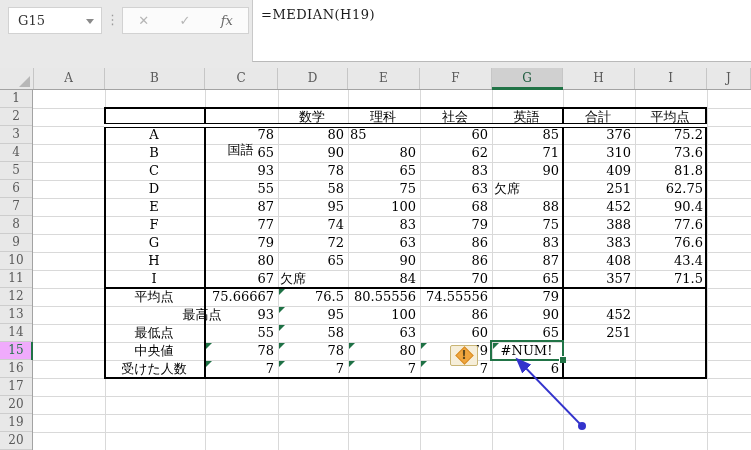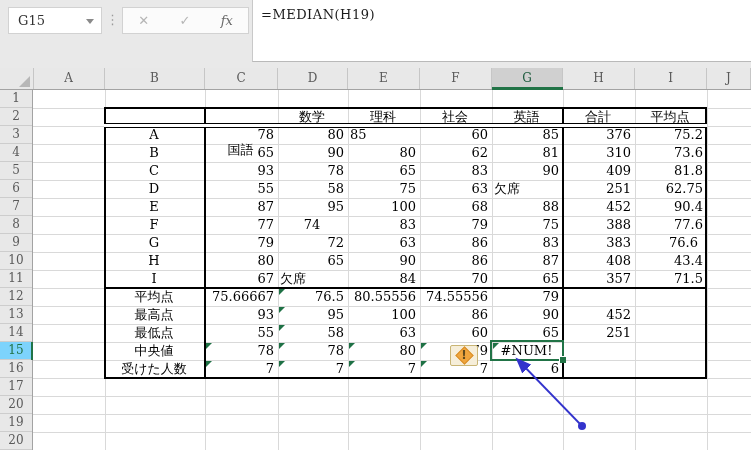--- a/index.html
+++ b/index.html
@@ -28,21 +28,21 @@
   .corner-tri{position:absolute;right:3px;bottom:3px;width:0;height:0;
               border-bottom:11px solid #b7b7b7;border-left:11px solid transparent;}
   .colstrip{left:0;top:68px;width:751px;height:22px;background:#e8e8e8;}
   .colhdr{position:absolute;top:68px;height:21px;background:#e8e8e8;border-right:1px solid #c6c6c6;
           font-size:12px;line-height:21px;text-align:center;color:#5a5a5a;}
   .colhdr.sel{background:#d0d0d0;color:#1f5c3f;}
   .strip-bottom{left:0;top:89px;width:751px;height:1px;background:#a3a3a3;}
   .col-underline{left:492px;top:87px;width:71px;height:3px;background:var(--green);}
   .rowhdr{position:absolute;left:0;width:32px;background:#e8e8e8;border-bottom:1px solid #cdcdcd;
           font-size:12px;text-align:center;color:#5a5a5a;}
-  .rowhdr.sel{background:#7dd3fc;color:var(--green);}
+  .rowhdr.sel{background:#f0abfc;color:var(--green);}
   .rowstrip-right{left:32px;top:90px;width:1px;height:360px;background:#a3a3a3;}
   .row-greenedge{left:31px;top:342px;width:2px;height:18px;background:var(--green);}
   
   .gridbg{left:33px;top:90px;width:718px;height:360px;background:#fff;}
   .gl{position:absolute;background:#d9d9d9;}
   .bord{position:absolute;background:#000;}
   .dbl{position:absolute;border-top:1px solid #000;border-bottom:1px solid #000;background:#fff;box-sizing:border-box;}
   .cell{position:absolute;font-size:13px;line-height:16px;white-space:nowrap;overflow:hidden;}
   .tri{position:absolute;width:0;height:0;border-top:6px solid #1e7145;border-right:6px solid transparent;}
   .selbox{left:490px;top:340px;width:70px;height:17px;border:2px solid var(--green);background:transparent;}
@@ -174,21 +174,21 @@
       <div class="cell" style="left: 350px; top: 127px; width: 66px; text-align: left;">85</div>
       <div class="cell" style="left: 422px; top: 127px; width: 66px; text-align: right;">60</div>
       <div class="cell" style="left: 494px; top: 127px; width: 65px; text-align: right;">85</div>
       <div class="cell" style="left: 565px; top: 127px; width: 66px; text-align: right;">376</div>
       <div class="cell" style="left: 637px; top: 127px; width: 66px; text-align: right;">75.2</div>
       <div class="cell" style="left: 107px; top: 145px; width: 94px; text-align: center;">B</div>
       <div class="cell" style="left: 207px; top: 145px; width: 67px; text-align: right;">65</div>
       <div class="cell" style="left: 280px; top: 145px; width: 64px; text-align: right;">90</div>
       <div class="cell" style="left: 350px; top: 145px; width: 66px; text-align: right;">80</div>
       <div class="cell" style="left: 422px; top: 145px; width: 66px; text-align: right;">62</div>
-      <div class="cell" style="left: 494px; top: 145px; width: 65px; text-align: right;">81</div>
+      <div class="cell" style="left: 494px; top: 145px; width: 65px; text-align: right;">71</div>
       <div class="cell" style="left: 565px; top: 145px; width: 66px; text-align: right;">310</div>
       <div class="cell" style="left: 637px; top: 145px; width: 66px; text-align: right;">73.6</div>
       <div class="cell" style="left: 107px; top: 163px; width: 94px; text-align: center;">C</div>
       <div class="cell" style="left: 207px; top: 163px; width: 67px; text-align: right;">93</div>
       <div class="cell" style="left: 280px; top: 163px; width: 64px; text-align: right;">78</div>
       <div class="cell" style="left: 350px; top: 163px; width: 66px; text-align: right;">65</div>
       <div class="cell" style="left: 422px; top: 163px; width: 66px; text-align: right;">83</div>
       <div class="cell" style="left: 494px; top: 163px; width: 65px; text-align: right;">90</div>
       <div class="cell" style="left: 565px; top: 163px; width: 66px; text-align: right;">409</div>
       <div class="cell" style="left: 637px; top: 163px; width: 66px; text-align: right;">81.8</div>
@@ -203,34 +203,34 @@
       <div class="cell" style="left: 107px; top: 199px; width: 94px; text-align: center;">E</div>
       <div class="cell" style="left: 207px; top: 199px; width: 67px; text-align: right;">87</div>
       <div class="cell" style="left: 280px; top: 199px; width: 64px; text-align: right;">95</div>
       <div class="cell" style="left: 350px; top: 199px; width: 66px; text-align: right;">100</div>
       <div class="cell" style="left: 422px; top: 199px; width: 66px; text-align: right;">68</div>
       <div class="cell" style="left: 494px; top: 199px; width: 65px; text-align: right;">88</div>
       <div class="cell" style="left: 565px; top: 199px; width: 66px; text-align: right;">452</div>
       <div class="cell" style="left: 637px; top: 199px; width: 66px; text-align: right;">90.4</div>
       <div class="cell" style="left: 107px; top: 217px; width: 94px; text-align: center;">F</div>
       <div class="cell" style="left: 207px; top: 217px; width: 67px; text-align: right;">77</div>
-      <div class="cell" style="left: 280px; top: 217px; width: 64px; text-align: center;">74</div>
+      <div class="cell" style="left: 280px; top: 217px; width: 64px; text-align: right;">74</div>
       <div class="cell" style="left: 350px; top: 217px; width: 66px; text-align: right;">83</div>
       <div class="cell" style="left: 422px; top: 217px; width: 66px; text-align: right;">79</div>
       <div class="cell" style="left: 494px; top: 217px; width: 65px; text-align: right;">75</div>
       <div class="cell" style="left: 565px; top: 217px; width: 66px; text-align: right;">388</div>
       <div class="cell" style="left: 637px; top: 217px; width: 66px; text-align: right;">77.6</div>
       <div class="cell" style="left: 107px; top: 235px; width: 94px; text-align: center;">G</div>
       <div class="cell" style="left: 207px; top: 235px; width: 67px; text-align: right;">79</div>
       <div class="cell" style="left: 280px; top: 235px; width: 64px; text-align: right;">72</div>
       <div class="cell" style="left: 350px; top: 235px; width: 66px; text-align: right;">63</div>
       <div class="cell" style="left: 422px; top: 235px; width: 66px; text-align: right;">86</div>
       <div class="cell" style="left: 494px; top: 235px; width: 65px; text-align: right;">83</div>
       <div class="cell" style="left: 565px; top: 235px; width: 66px; text-align: right;">383</div>
-      <div class="cell" style="left: 637px; top: 235px; width: 66px;  margin-left: 32px;">76.6</div>
+      <div class="cell" style="left: 637px; top: 235px; width: 66px; text-align: right;">76.6</div>
       <div class="cell" style="left: 107px; top: 253px; width: 94px; text-align: center;">H</div>
       <div class="cell" style="left: 207px; top: 253px; width: 67px; text-align: right;">80</div>
       <div class="cell" style="left: 280px; top: 253px; width: 64px; text-align: right;">65</div>
       <div class="cell" style="left: 350px; top: 253px; width: 66px; text-align: right;">90</div>
       <div class="cell" style="left: 422px; top: 253px; width: 66px; text-align: right;">86</div>
       <div class="cell" style="left: 494px; top: 253px; width: 65px; text-align: right;">87</div>
       <div class="cell" style="left: 565px; top: 253px; width: 66px; text-align: right;">408</div>
       <div class="cell" style="left: 637px; top: 253px; width: 66px; text-align: right;">43.4</div>
       <div class="cell" style="left: 107px; top: 271px; width: 94px; text-align: center;">I</div>
       <div class="cell" style="left: 207px; top: 271px; width: 67px; text-align: right;">67</div>
@@ -239,21 +239,21 @@
       <div class="cell" style="left: 422px; top: 271px; width: 66px; text-align: right;">70</div>
       <div class="cell" style="left: 494px; top: 271px; width: 65px; text-align: right;">65</div>
       <div class="cell" style="left: 565px; top: 271px; width: 66px; text-align: right;">357</div>
       <div class="cell" style="left: 637px; top: 271px; width: 66px; text-align: right;">71.5</div>
       <div class="cell" style="left: 107px; top: 289px; width: 94px; text-align: center;">平均点</div>
       <div class="cell" style="left: 207px; top: 289px; width: 67px; text-align: right;">75.66667</div>
       <div class="cell" style="left: 280px; top: 289px; width: 64px; text-align: right;">76.5</div>
       <div class="cell" style="left: 350px; top: 289px; width: 66px; text-align: right;">80.55556</div>
       <div class="cell" style="left: 422px; top: 289px; width: 66px; text-align: right;">74.55556</div>
       <div class="cell" style="left: 494px; top: 289px; width: 65px; text-align: right;">79</div>
-      <div class="cell" style="left: 107px; top: 307px; width: 94px; text-align: center;">最高点</div>
+      <div class="cell" style="left: 107px; top: 307px; width: 94px; text-align: center; padding-left: 48px;">最高点</div>
       <div class="cell" style="left: 207px; top: 307px; width: 67px; text-align: right;">93</div>
       <div class="cell" style="left: 280px; top: 307px; width: 64px; text-align: right;">95</div>
       <div class="cell" style="left: 350px; top: 307px; width: 66px; text-align: right;">100</div>
       <div class="cell" style="left: 422px; top: 307px; width: 66px; text-align: right;">86</div>
       <div class="cell" style="left: 494px; top: 307px; width: 65px; text-align: right;">90</div>
       <div class="cell" style="left: 565px; top: 307px; width: 66px; text-align: right;">452</div>
       <div class="cell" style="left: 107px; top: 325px; width: 94px; text-align: center;">最低点</div>
       <div class="cell" style="left: 207px; top: 325px; width: 67px; text-align: right;">55</div>
       <div class="cell" style="left: 280px; top: 325px; width: 64px; text-align: right;">58</div>
       <div class="cell" style="left: 350px; top: 325px; width: 66px; text-align: right;">63</div>

